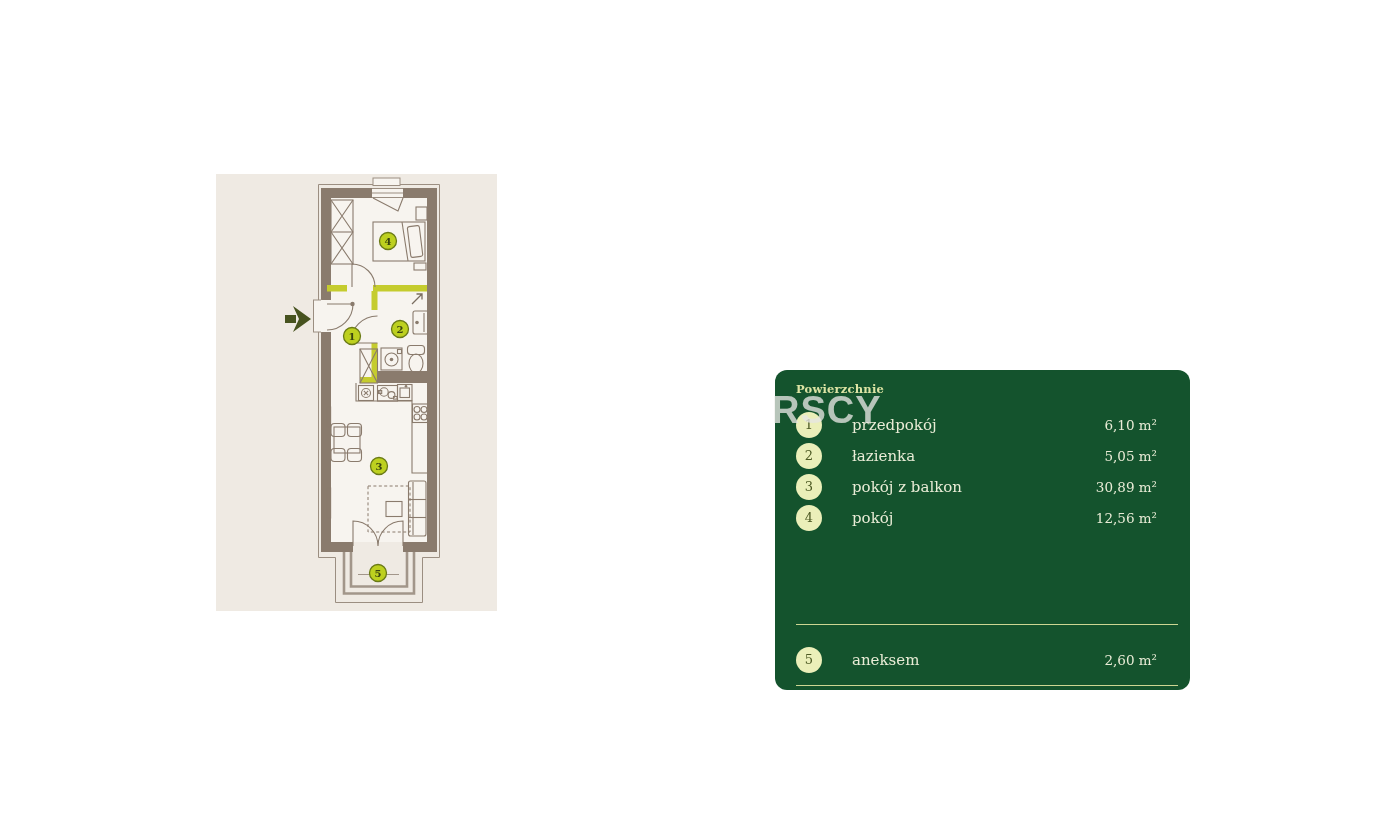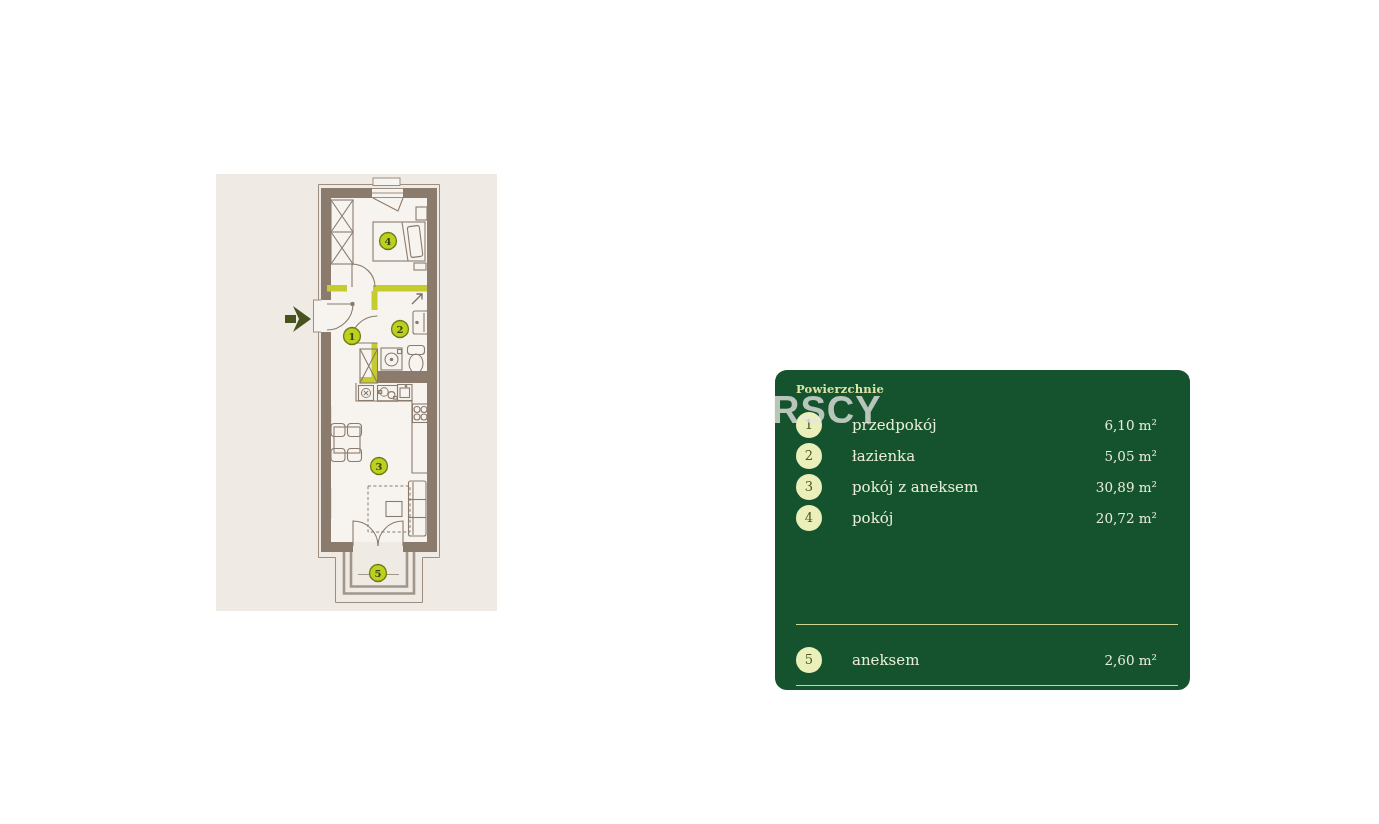--- a/index.html
+++ b/index.html
@@ -223,27 +223,27 @@
       <span class="label">przedpokój</span>
       <span class="value">6,10 m²</span>
     </div>
     <div class="row r2">
       <span class="badge">2</span>
       <span class="label">łazienka</span>
       <span class="value">5,05 m²</span>
     </div>
     <div class="row r3">
       <span class="badge">3</span>
-      <span class="label">pokój z aneksem</span>
+      <span class="label">pokój z balkon</span>
       <span class="value">30,89 m²</span>
     </div>
     <div class="row r4">
       <span class="badge">4</span>
       <span class="label">pokój</span>
-      <span class="value">20,72 m²</span>
+      <span class="value">12,56 m²</span>
     </div>
 
     <div class="divider divider-1"></div>
 
     <div class="row r5">
       <span class="badge">5</span>
       <span class="label">aneksem</span>
       <span class="value">2,60 m²</span>
     </div>
 

